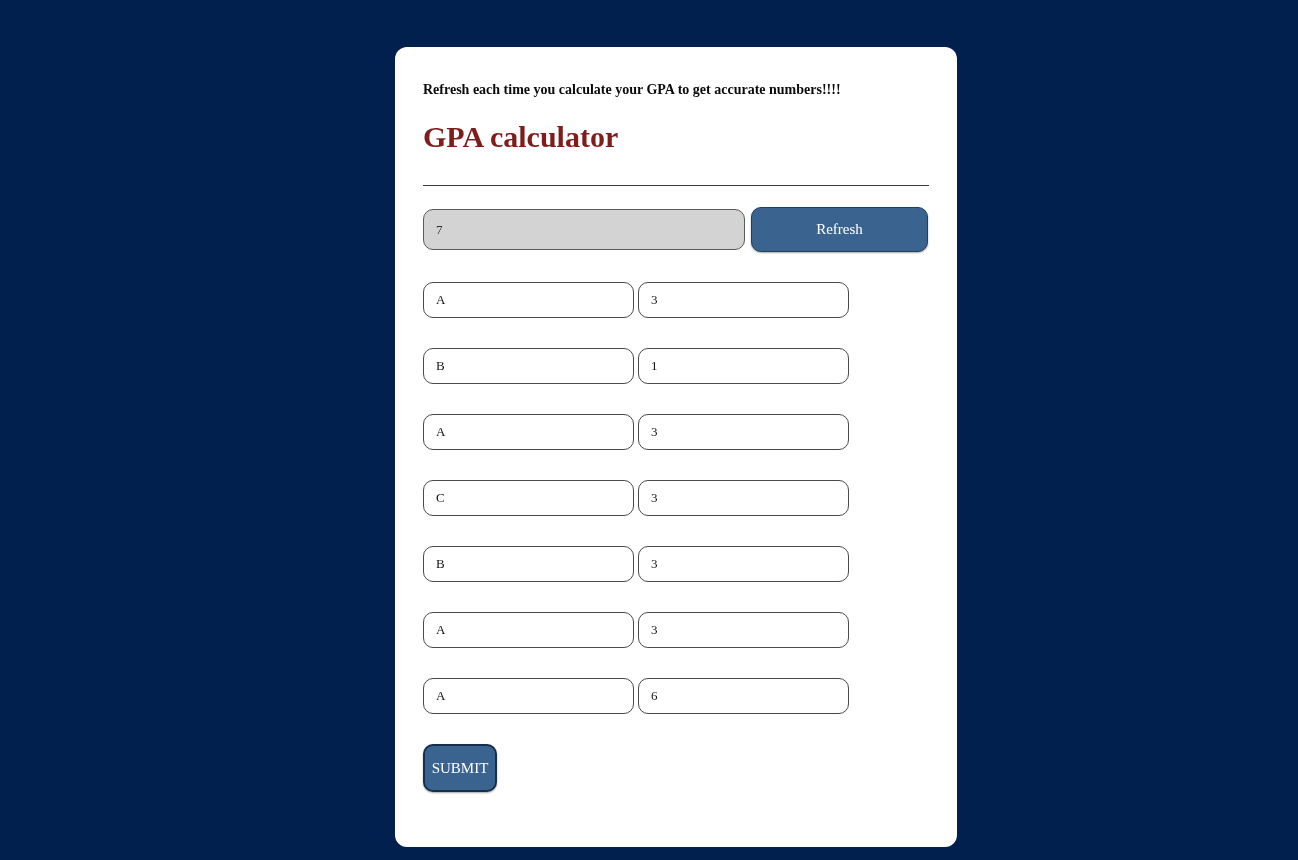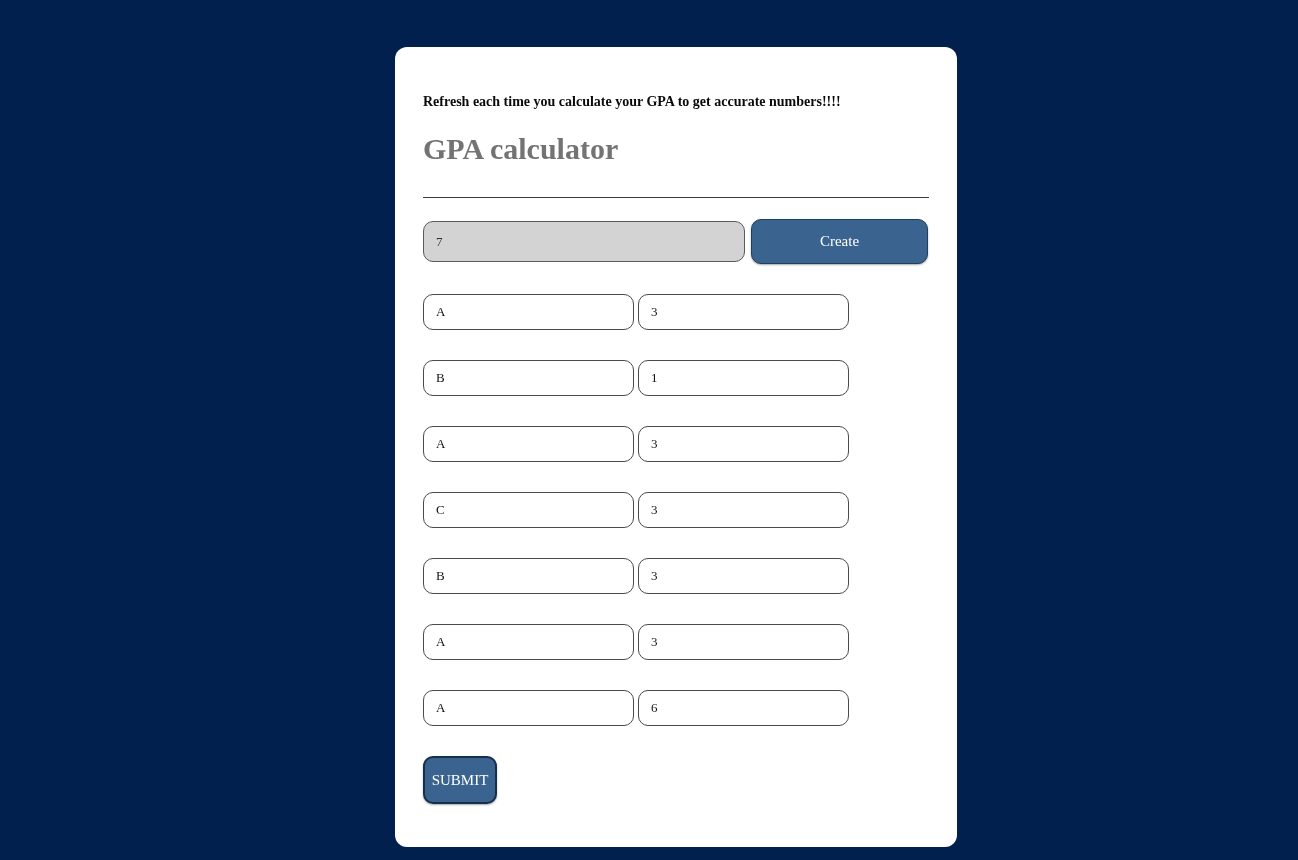--- a/index.html
+++ b/index.html
@@ -16,36 +16,36 @@
     font-family: "Liberation Serif", "DejaVu Serif", serif;
   }
   .card {
     position: absolute;
     left: 395px;
     top: 47px;
     width: 562px;
     height: 800px;
     background: #ffffff;
     border-radius: 12px;
-    padding: 16px 28px;
+    padding: 4px 28px;
     box-sizing: border-box;
   }
   .warning {
     margin: 30px 0 0 0;
     font-size: 14px;
     font-weight: bold;
     color: #0a0a0a;
     line-height: 17px;
   }
   .page-title {
     margin: 22px 0 0 0;
     font-size: 30px;
     line-height: 34px;
     font-weight: bold;
-    color: #737373;
+    color: #7f1d1d;
   }
   hr.divider {
     border: none;
     border-top: 1px solid #3a3a3a;
     margin: 31px 0 21px 0;
   }
   .count-row {
     display: flex;
     align-items: center;
     gap: 6px;
@@ -120,21 +120,21 @@
 <div class="card">
 
   <p class="warning">Refresh each time you calculate your GPA to get accurate numbers!!!!</p>
 
   <h1 class="page-title">GPA calculator</h1>
 
   <hr class="divider">
 
   <div class="count-row">
     <input class="count-input" type="text" disabled="" value="7" style="">
-    <button class="btn create-btn">Create</button>
+    <button class="btn create-btn">Refresh</button>
   </div>
 
   <div class="grade-row">
     <input class="grade-input" type="text" value="A" style="">
     <input class="credit-input" type="text" value="3" style="">
   </div>
 
   <div class="grade-row">
     <input class="grade-input" type="text" value="B" style="">
     <input class="credit-input" type="text" value="1" style="">

